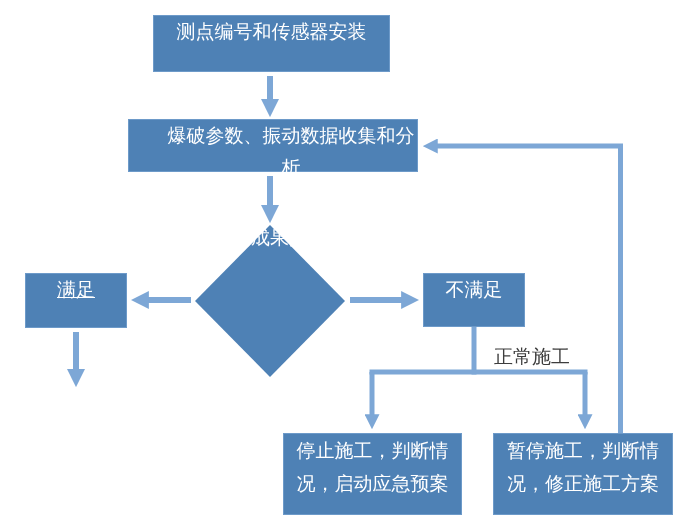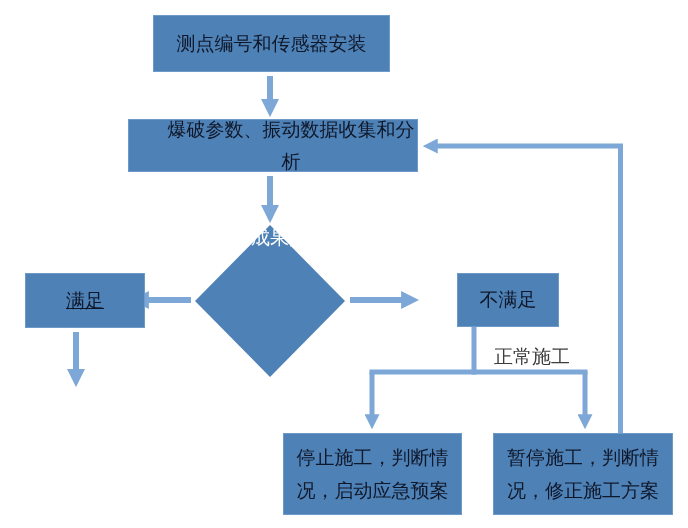--- a/index.html
+++ b/index.html
@@ -9,23 +9,22 @@
     width: 688px;
     height: 528px;
     background: #ffffff;
     overflow: hidden;
   }
   .node {
     position: absolute;
     background: #4e81b5;
     border: 1px solid #6d9ac9;
     box-sizing: border-box;
-    color: #0f172a;
+    color: #ffffff;
     display: flex;
-    align-items: center;
     justify-content: center;
     text-align: center;
     font-size: 19px;
     line-height: 32px;
     white-space: pre-line;
   }
   .diamond-wrap {
     position: absolute;
     display: flex;
     align-items: flex-start;
@@ -83,26 +82,26 @@
     <span>爆破参数、振动数据收集和分析</span>
   </div>
 
   <div class="diamond-wrap" style="left:195px; top:225px; width:150px; height:152px;">
     <svg width="150" height="152" viewBox="0 0 150 152">
       <polygon points="75,0 150,76 75,152 0,76" fill="#4e81b5"></polygon>
     </svg>
     <span class="diamond-label">监测成果提交</span>
   </div>
 
-  <div class="node" style="left:25px; top:273px; width:120px; height:55px;text-decoration:underline;">
+  <div class="node" style="left:25px; top:273px; width:102px; height:55px;text-decoration:underline;">
     <span>满足</span>
   </div>
 
 
-  <div class="node" style="left:423px; top:273px; width:102px; height:54px;margin-left:34px;">
+  <div class="node" style="left:423px; top:273px; width:102px; height:54px;">
     <span>不满足</span>
   </div>
 
   <div class="node" style="left:493px; top:433px; width:180px; height:82px; line-height:33px;">
     <span>暂停施工，判断情
 况，修正施工方案</span>
   </div>
 
   <div class="node" style="left:283px; top:433px; width:179px; height:82px; line-height:33px;">
     <span>停止施工，判断情

